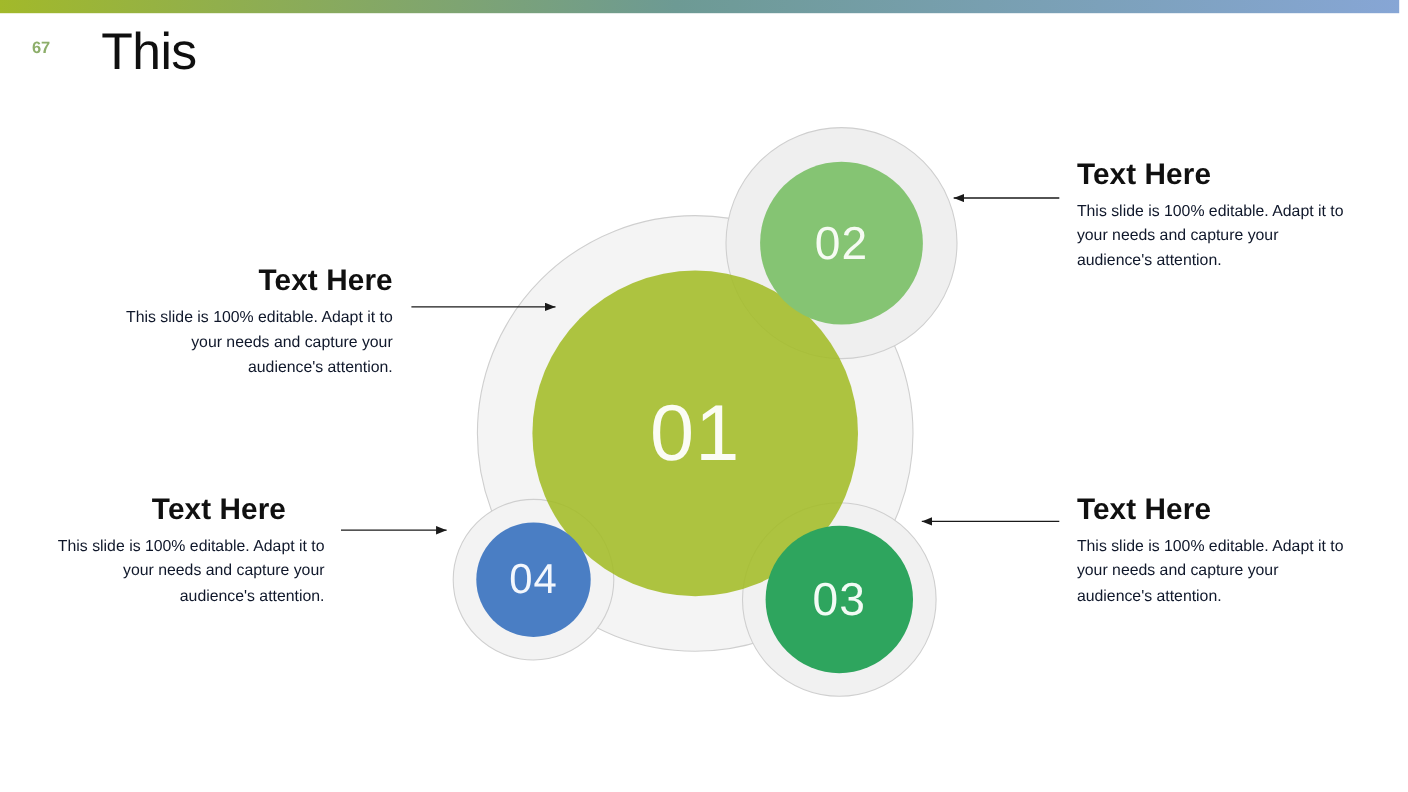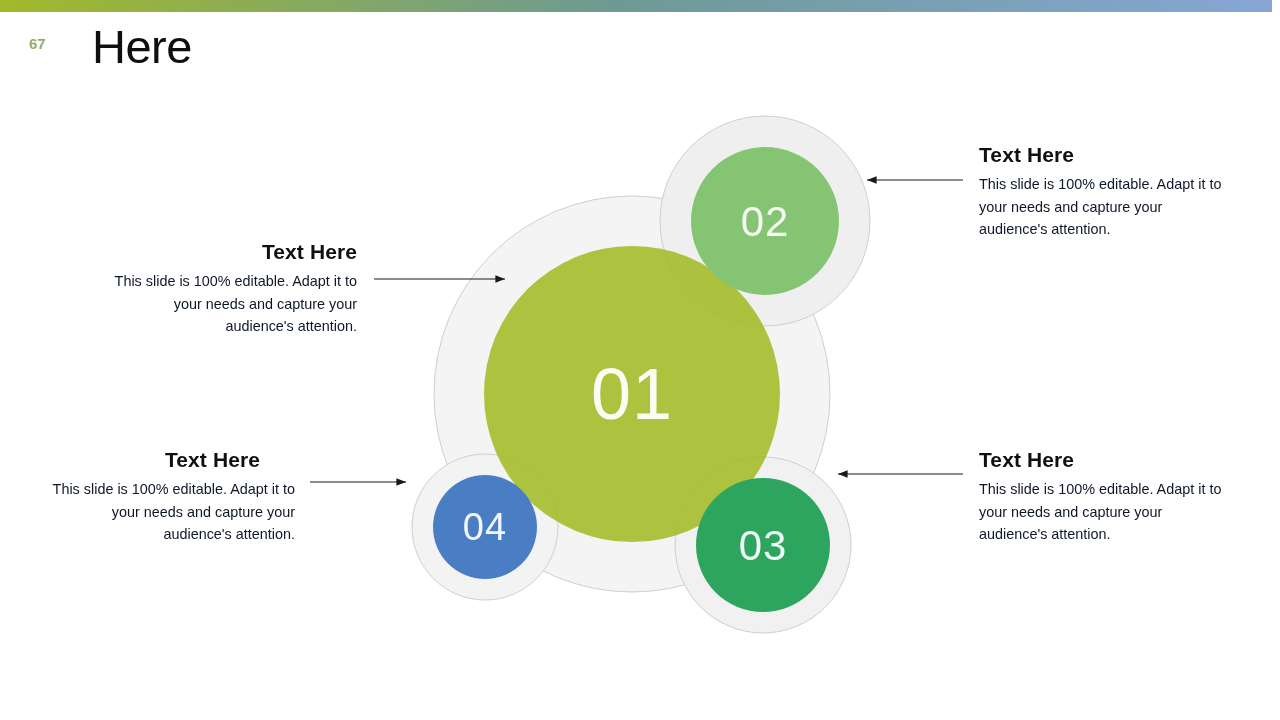--- a/index.html
+++ b/index.html
@@ -59,21 +59,21 @@
     left: 0;
     top: 0;
   }
 
   
   .callout {
     position: absolute;
     width: 245px;
   }
   .callout .callout-title {
-    font-size: 21px;
+    font-size: 27px;
     font-weight: bold;
     color: #101010;
     letter-spacing: 0.1px;
     line-height: 1.25;
     margin: 0 0 5px 0;
     white-space: nowrap;
   }
   .callout .callout-body {
     font-size: 14.4px;
     font-weight: normal;
@@ -95,21 +95,21 @@
   #callout-tl .callout-title { padding-right: 0px; }
 </style>
 </head>
 <body>
 
 <div id="slide">
 
   <div id="top-bar" style="background: linear-gradient(90deg, rgb(162, 185, 42) 0%, rgb(109, 154, 148) 48%, rgb(135, 166, 214) 100%);"></div>
 
   <div id="page-number">67</div>
-  <div id="page-title">Here</div>
+  <div id="page-title">This</div>
 
   <svg id="venn-svg" width="1280" height="720" viewBox="0 0 1280 720">
 
     <defs>
       <marker id="arrow-right" markerWidth="9" markerHeight="9" refX="8" refY="3.2" orient="auto" markerUnits="strokeWidth">
         <path d="M0,0 L8,3.2 L0,6.4 z" fill="#1a1a1a"></path>
       </marker>
       <marker id="arrow-left" markerWidth="9" markerHeight="9" refX="8" refY="3.2" orient="auto" markerUnits="strokeWidth">
         <path d="M0,0 L8,3.2 L0,6.4 z" fill="#1a1a1a"></path>
       </marker>

